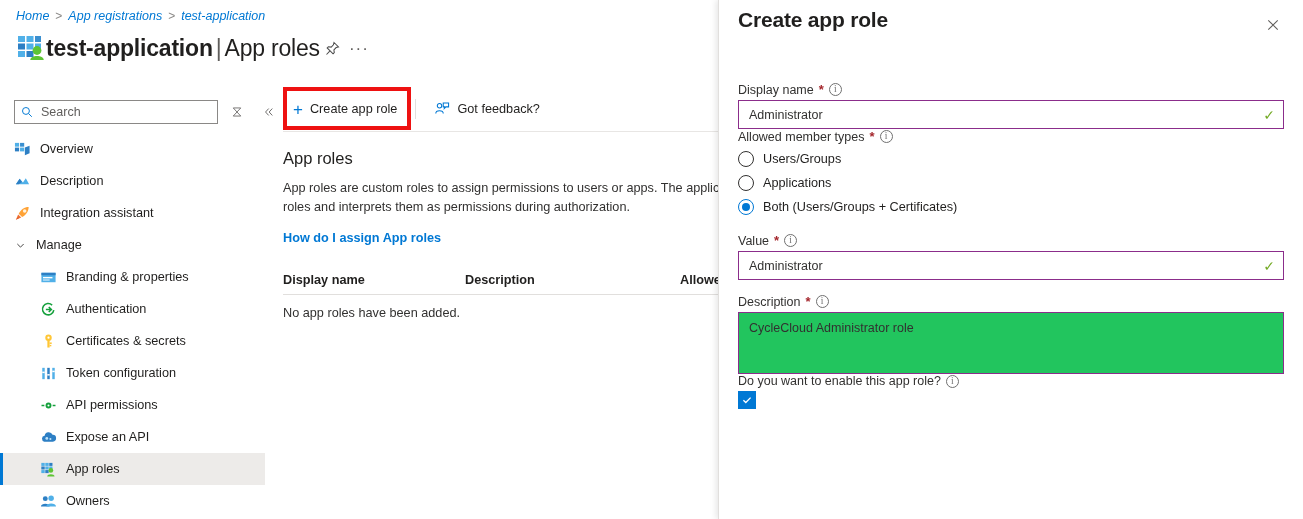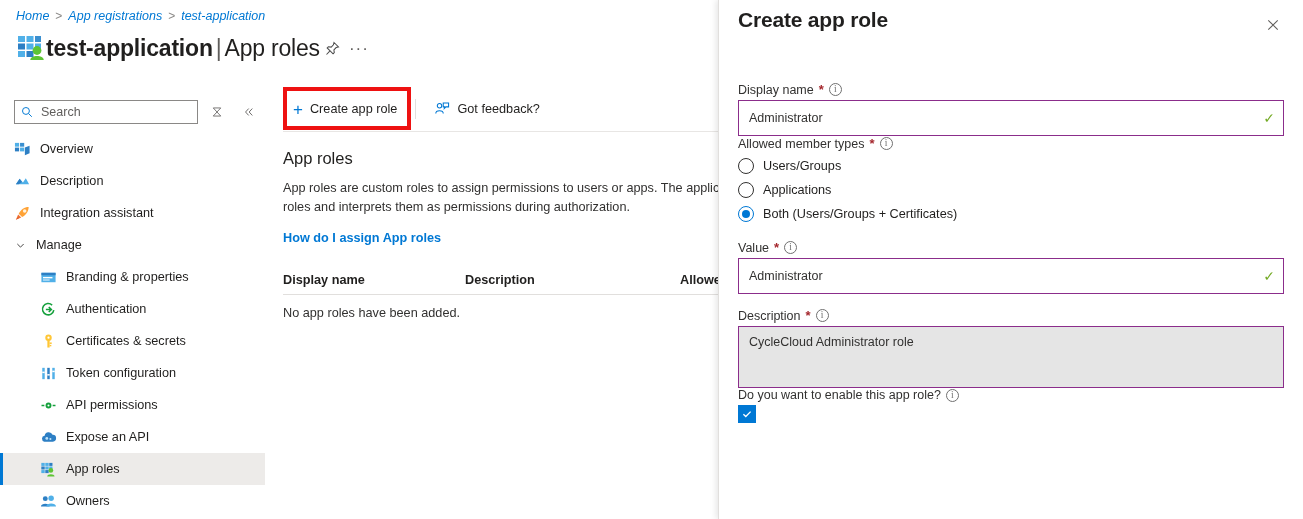--- a/index.html
+++ b/index.html
@@ -39,21 +39,21 @@
     justify-content: center; cursor: pointer; color: #4a4a4a;
   }
   .ellipsis { font-size: 17px; letter-spacing: 1px; color: #605e5c; line-height: 1; }
 
   
   .search-row {
     position: absolute; left: 14px; top: 100px;
     display: flex; align-items: center; gap: 0;
   }
   .search-box {
-    width: 184px; height: 24px; border: 1px solid #8a8886;
+    width: 204px; height: 24px; border: 1px solid #8a8886;
     background: #fff; display: flex; align-items: center;
     padding: 8px 6px; gap: 6px;
   }
   .search-box input {
     border: none; outline: none; font-size: 12.5px; width: 100%;
     font-family: "Liberation Sans", sans-serif; color: #323130; background: transparent;
   }
   .search-box input::placeholder { color: #605e5c; }
   .nav-tool {
     width: 26px; height: 24px; display: flex; align-items: center;
@@ -154,21 +154,21 @@
     font-size: 12.5px; color: #323130; margin-bottom: 3px;
   }
   .req { color: #a4262c; font-weight: 700; font-size: 13px; }
   .info-ico {
     width: 13px; height: 13px; border-radius: 50%;
     border: 1px solid #707070; color: #707070;
     font-size: 9.5px; line-height: 11px; text-align: center;
     font-family: "Liberation Serif", serif; cursor: pointer; flex: 0 0 auto;
   }
   .t-input {
-    width: 100%; height: 36px; border: 1px solid #8b2d8b;
+    width: 100%; height: 29px; border: 1px solid #8b2d8b;
     display: flex; align-items: center; padding: 0 8px; background: #fff;
     position: relative;
   }
   .t-input input {
     border: none; outline: none; flex: 1; font-size: 12.5px;
     font-family: "Liberation Sans", sans-serif; color: #323130; background: transparent;
   }
   .ok-check { color: #73aa24; font-size: 14px; line-height: 1; margin-left: 6px; }
 
   .radio-row {
@@ -181,21 +181,21 @@
     position: relative;
   }
   .radio.on { border: 1px solid #0078d4; }
   .radio.on::after {
     content: ""; position: absolute; left: 3px; top: 3px;
     width: 8px; height: 8px; border-radius: 50%; background: #0078d4;
   }
 
   .ta-wrap {
     width: 100%; height: 62px; border: 1px solid #8b2d8b;
-    background: #e5e5e5; padding: 5px 8px;
+    background: #22c55e; padding: 5px 8px;
   }
   .ta-wrap textarea {
     width: 100%; height: 100%; border: none; outline: none; resize: none;
     font-size: 12.5px; font-family: "Liberation Sans", sans-serif;
     color: #323130; background: transparent; line-height: 17px;
   }
 
   .chk {
     width: 18px; height: 18px; background: #0078d4; cursor: pointer;
     display: flex; align-items: center; justify-content: center;

